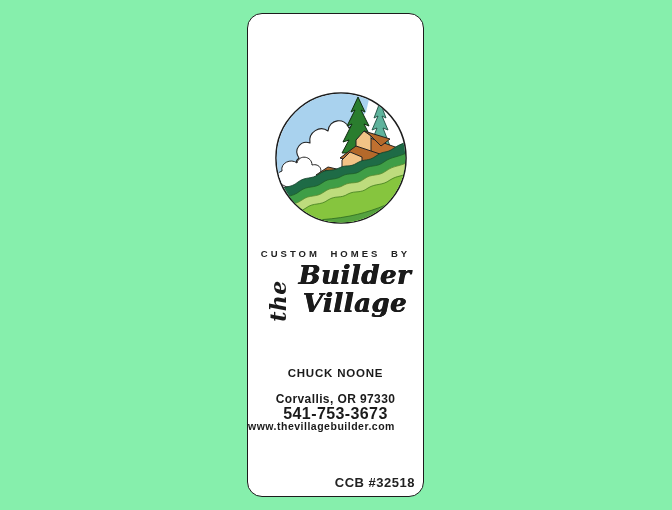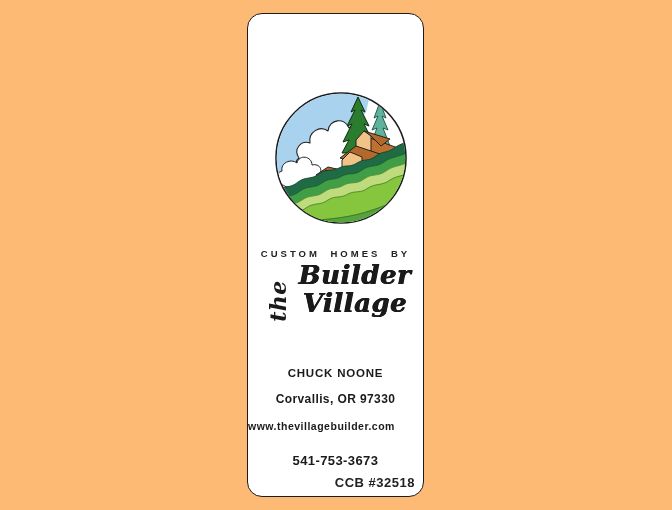--- a/index.html
+++ b/index.html
@@ -1,21 +1,21 @@
 <!DOCTYPE html>
 <html><head>
 <meta charset="utf-8">
 <style>
   * { margin: 0; padding: 0; box-sizing: border-box; }
   html, body { background: #ffffff; }
   .stage {
     position: relative;
     width: 672px;
     height: 510px;
-    background: #fdba74;
+    background: #86efac;
     overflow: hidden;
     font-family: "Liberation Sans", sans-serif;
     color: #1a1a1a;
   }
   .card {
     position: absolute;
     left: 247px;
     top: 13px;
     width: 177px;
     height: 484px;
@@ -100,25 +100,24 @@
     font-weight: bold;
     letter-spacing: 0.4px;
     white-space: nowrap;
   }
   .contact-phone {
     position: absolute;
     top: 391px;
     left: 0;
     width: 100%;
     text-align: center;
-    font-size: 13px;
+    font-size: 16px;
     font-weight: bold;
     letter-spacing: 0.4px;
     white-space: nowrap;
-    margin-top: 48px;
   }
   .contact-website {
     position: absolute;
     top: 406px;
     left: 0;
     width: 100%;
     text-align: left;
     font-size: 10.5px;
     font-weight: bold;
     letter-spacing: 0.5px;

